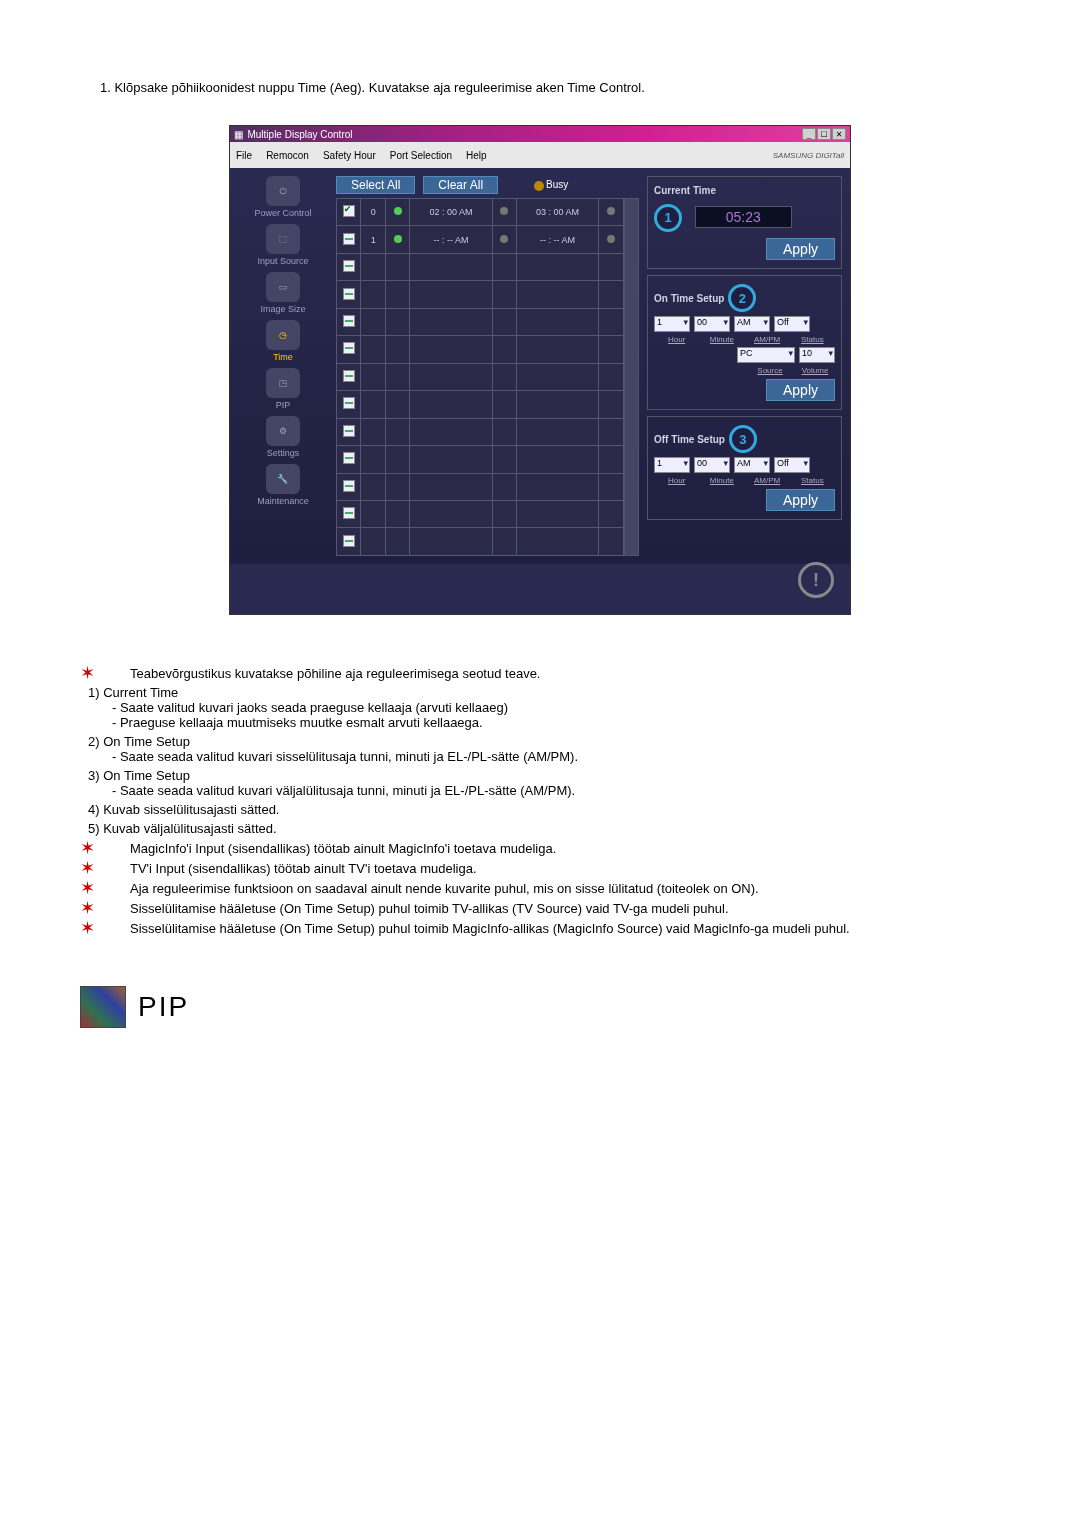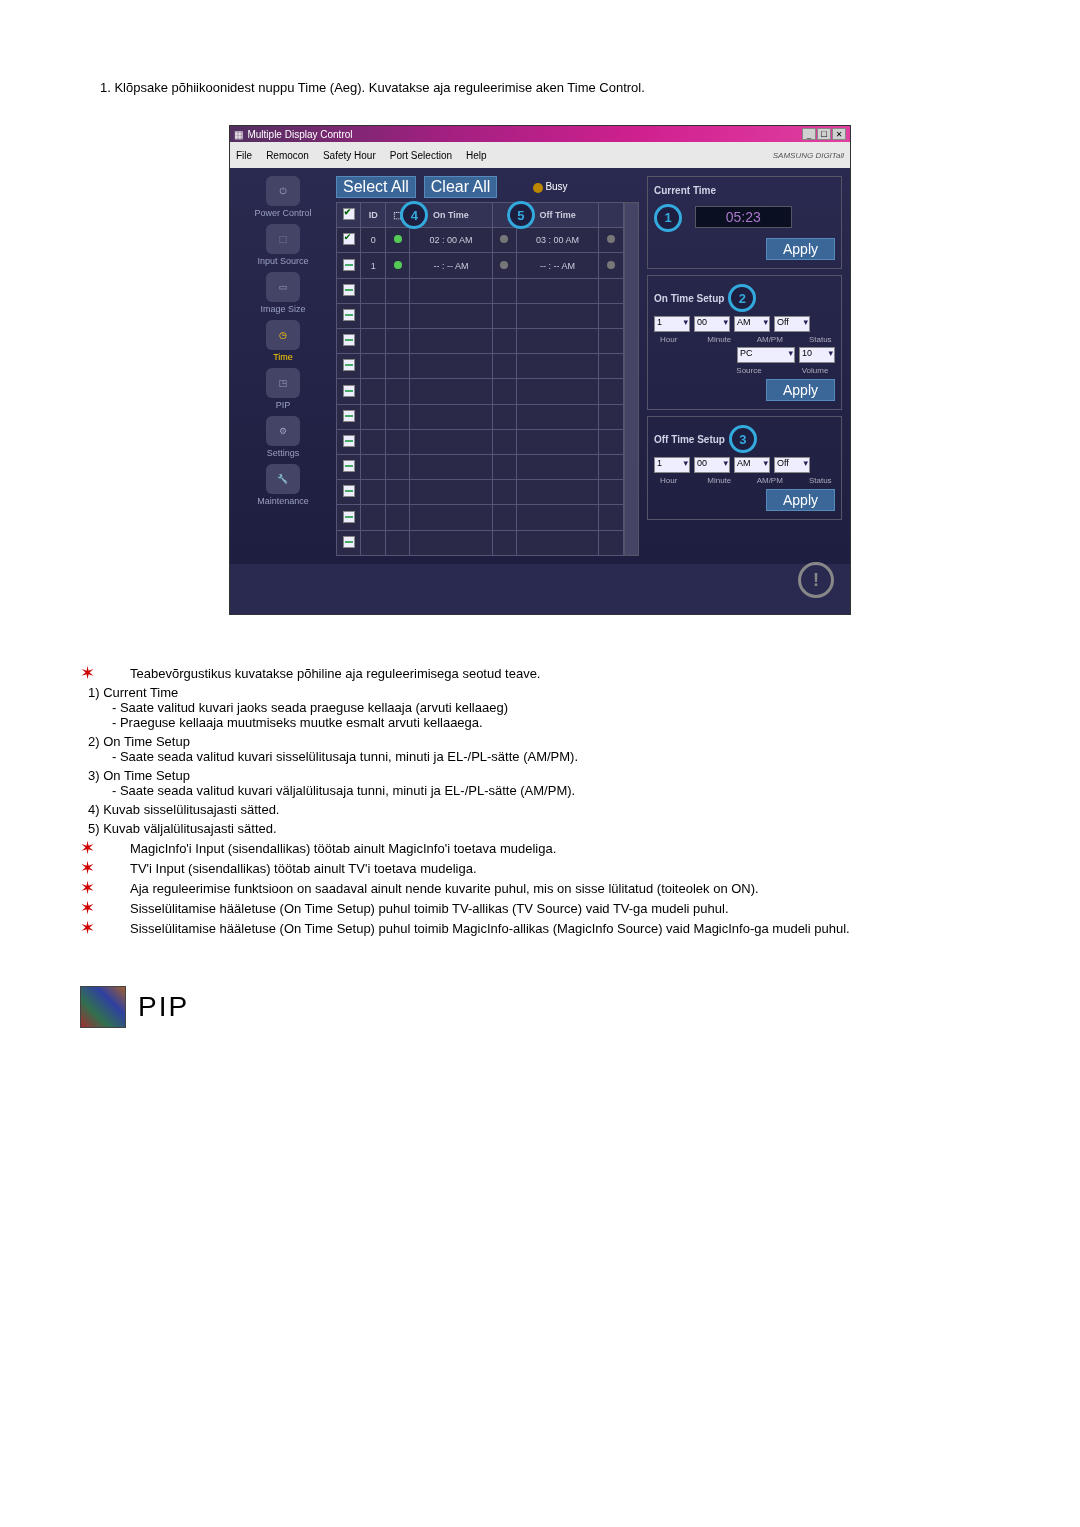--- a/index.html
+++ b/index.html
@@ -111,22 +111,22 @@
   .top-buttons {
     display: flex;
     gap: 8px;
     align-items: center;
     margin-bottom: 4px;
   }
   .flatbtn {
     background: #3a6698;
     border: 1px solid #5588bb;
     color: #fff;
-    padding: 1px 6px;
-    font-size: 16px;
+    padding: 1px 14px;
+    font-size: 12px;
   }
   .busy {
     color: #fff;
   }
   .busy-dot {
     display: inline-block;
     width: 10px;
     height: 10px;
     border-radius: 50%;
     background: #bb8800;
@@ -240,23 +240,24 @@
   }
   .sel::after {
     content: "▾";
     position: absolute;
     right: 1px;
     top: 0;
     color: #225;
   }
   .labels-row {
     display: flex;
-    gap: 21px;
+    gap: 0;
     font-size: 8px;
     color: #aab;
+    text-decoration: underline;
   }
   .labels-row span { flex: 1; text-align: center; }
   .apply {
     background: #3a6698;
     border: 1px solid #5588bb;
     color: #fff;
     padding: 2px 16px;
     font-size: 14px;
     float: right;
   }
@@ -410,35 +411,20 @@
             <colgroup>
               <col style="width:22px">
                 <col style="width:22px">
                 <col style="width:22px">
               <col style="width:74px">
                 <col style="width:22px">
                 <col style="width:74px">
                 <col style="width:22px">
             </colgroup>
             <tbody>
-                <tr>
-              <th><span class="chk checked"></span></th>
-              <th>ID</th>
-              <th>⬚</th>
-              <th style="position:relative">
-                <span class="circle-badge" style="position:absolute;left:-10px;top:-2px">4</span>
-                <span>On Time</span>
-              </th>
-              <th></th>
-              <th style="position:relative">
-                <span class="circle-badge" style="position:absolute;left:-10px;top:-2px">5</span>
-                <span>Off Time</span>
-              </th>
-              <th></th>
-            </tr>
             <tr>
               <td><span class="chk checked"></span></td>
               <td>0</td>
               <td><span class="led green"></span></td>
               <td>02 : 00 AM</td>
               <td><span class="led gray"></span></td>
               <td>03 : 00 AM</td>
               <td><span class="led gray"></span></td>
             </tr>
             <tr>

